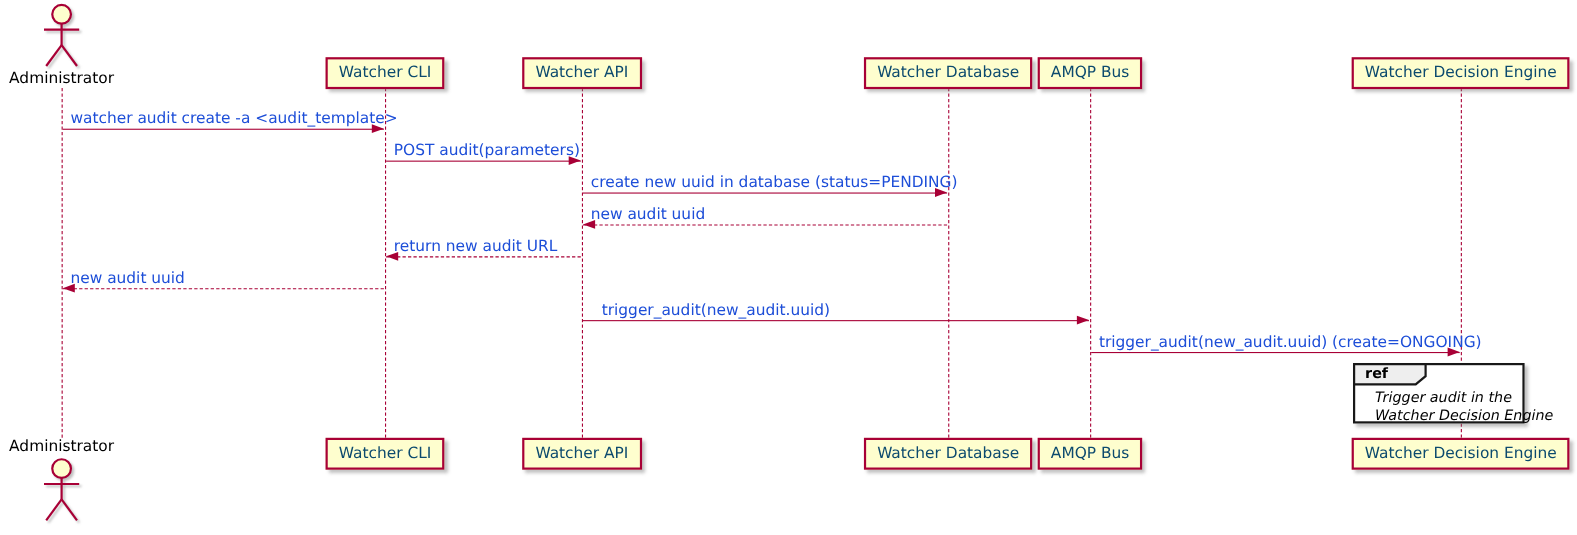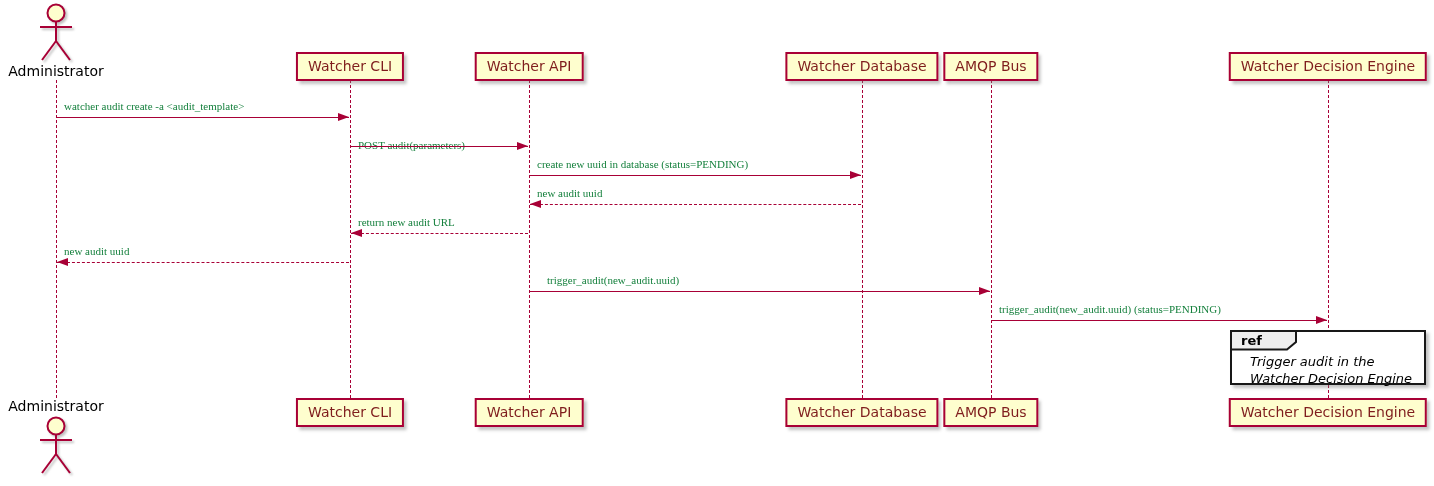--- a/index.html
+++ b/index.html
@@ -17,41 +17,40 @@
     width: 0;
     border-left: 1px dashed #A80036;
   }
   .participant-box {
     position: absolute;
     transform: translateX(-50%);
     background: #FEFECE;
     border: 2px solid #A80036;
     padding: 4px 10px 5px 10px;
     font-size: 14px;
-    color: #7f1d1d;
+    color: #0c4a6e;
     white-space: nowrap;
     box-shadow: 3px 3px 3px rgba(120,120,120,0.45);
   }
   .actor-figure {
     position: absolute;
     filter: drop-shadow(2px 2px 1px rgba(130,130,130,0.5));
   }
   .actor-label {
     position: absolute;
     transform: translateX(-50%);
     font-size: 14px;
     color: #000000;
     white-space: nowrap;
   }
   .msg-label {
     position: absolute;
-    font-size: 11px;
-    color: #15803d;
+    font-size: 14px;
+    color: #1d4ed8;
     white-space: nowrap;
-    font-family: Liberation Serif, serif;
   }
   .msg-line { position: absolute; height: 0; }
   .msg-line.solid  { border-top: 1px solid  #A80036; }
   .msg-line.dashed { border-top: 1px dashed #A80036; }
   .arrowhead { position: absolute; width: 0; height: 0; }
   .arrowhead.right {
     border-left: 11px solid #A80036;
     border-top: 4.5px solid transparent;
     border-bottom: 4.5px solid transparent;
   }
@@ -115,42 +114,42 @@
     <div class="participant-box" style="left: 529px; top: 398px;">Watcher API</div>
     <div class="participant-box" style="left: 862px; top: 52px;">Watcher Database</div>
     <div class="participant-box" style="left: 862px; top: 398px;">Watcher Database</div>
     <div class="participant-box" style="left: 991px; top: 52px;">AMQP Bus</div>
     <div class="participant-box" style="left: 991px; top: 398px;">AMQP Bus</div>
     <div class="participant-box" style="left: 1328px; top: 52px;">Watcher Decision Engine</div>
     <div class="participant-box" style="left: 1328px; top: 398px;">Watcher Decision Engine</div>
     <div class="msg-label" style="left: 64px; top: 100px;">watcher audit create -a &lt;audit_template&gt;</div>
     <div class="msg-line solid" style="left: 57px; width: 292px; top: 117px;"></div>
     <div class="arrowhead right" style="left: 338px; top: 113px;"></div>
-    <div class="msg-label" style="left: 358px; top: 139px;">POST audit(parameters)</div>
+    <div class="msg-label" style="left: 358px; top: 129px;">POST audit(parameters)</div>
     <div class="msg-line solid" style="left: 351px; width: 177px; top: 146px;"></div>
     <div class="arrowhead right" style="left: 517px; top: 142px;"></div>
     <div class="msg-label" style="left: 537px; top: 158px;">create new uuid in database (status=PENDING)</div>
     <div class="msg-line solid" style="left: 530px; width: 331px; top: 175px;"></div>
     <div class="arrowhead right" style="left: 850px; top: 171px;"></div>
     <div class="msg-label" style="left: 537px; top: 187px;">new audit uuid</div>
     <div class="msg-line dashed" style="left: 530px; width: 331px; top: 204px;"></div>
     <div class="arrowhead left" style="left: 530px; top: 200px;"></div>
     <div class="msg-label" style="left: 358px; top: 216px;">return new audit URL</div>
     <div class="msg-line dashed" style="left: 351px; width: 177px; top: 233px;"></div>
     <div class="arrowhead left" style="left: 351px; top: 229px;"></div>
     <div class="msg-label" style="left: 64px; top: 245px;">new audit uuid</div>
     <div class="msg-line dashed" style="left: 57px; width: 292px; top: 262px;"></div>
     <div class="arrowhead left" style="left: 57px; top: 258px;"></div>
     <div class="msg-label" style="left: 547px; top: 274px;">trigger_audit(new_audit.uuid)</div>
     <div class="msg-line solid" style="left: 530px; width: 460px; top: 291px;"></div>
     <div class="arrowhead right" style="left: 979px; top: 287px;"></div>
-    <div class="msg-label" style="left: 999px; top: 303px;">trigger_audit(new_audit.uuid) (status=PENDING)</div>
+    <div class="msg-label" style="left: 999px; top: 303px;">trigger_audit(new_audit.uuid) (create=ONGOING)</div>
     <div class="msg-line solid" style="left: 992px; width: 335px; top: 320px;"></div>
     <div class="arrowhead right" style="left: 1316px; top: 316px;"></div>
-    <div class="ref-fragment" style="left: 1230px; top: 330px; width: 196px; height: 55px;">
+    <div class="ref-fragment" style="left: 1230px; top: 330px; width: 156px; height: 55px;">
       <div class="ref-tab"><svg width="70" height="21" viewBox="0 0 70 21">
           <polygon points="1,1 66,1 66,12 57,19.5 1,19.5" fill="#EEEEEE" stroke="#181818" stroke-width="2"></polygon>
         </svg></div>
       <div class="ref-keyword">ref</div>
       <div class="ref-body">
         <span>Trigger audit in the</span>
         <span>Watcher Decision Engine</span>
       </div>
     </div>
   </div>

